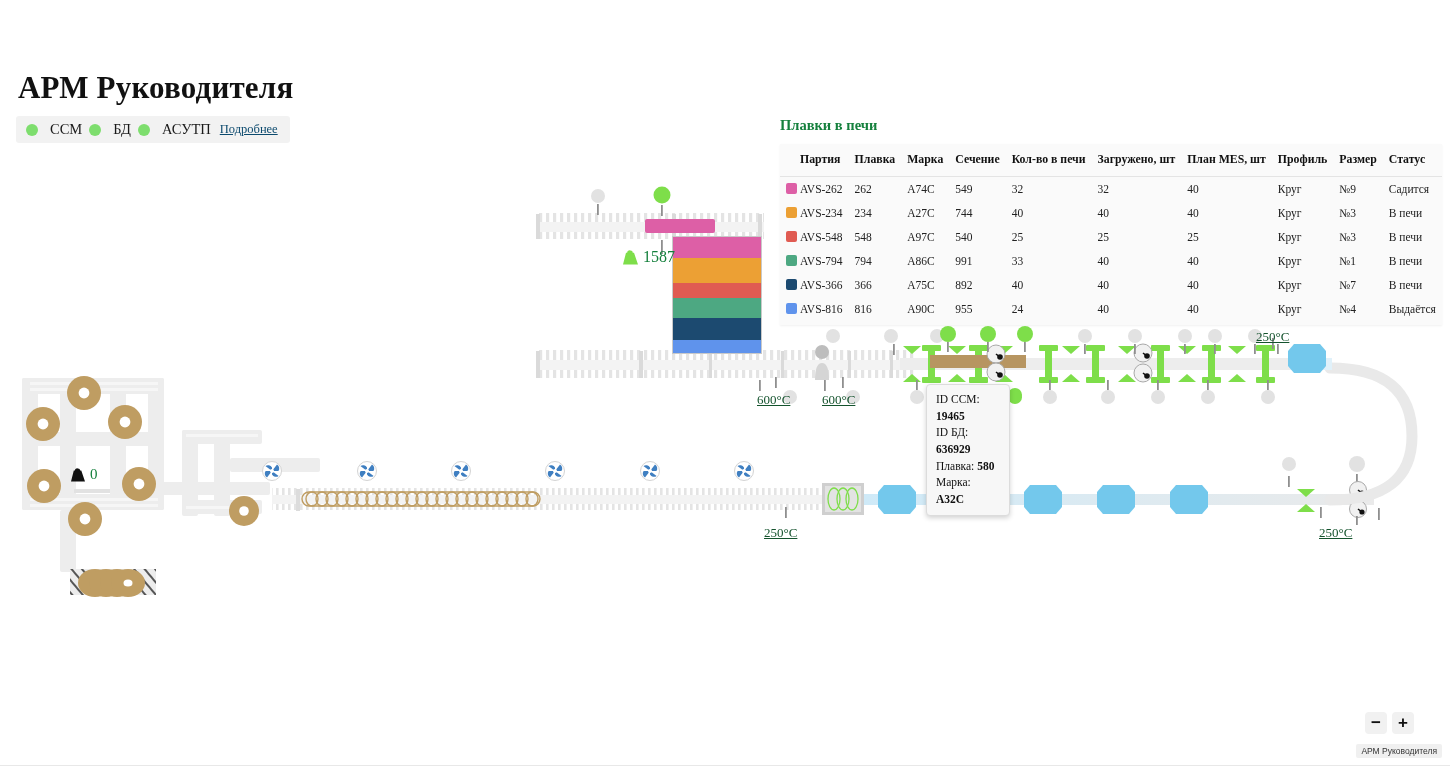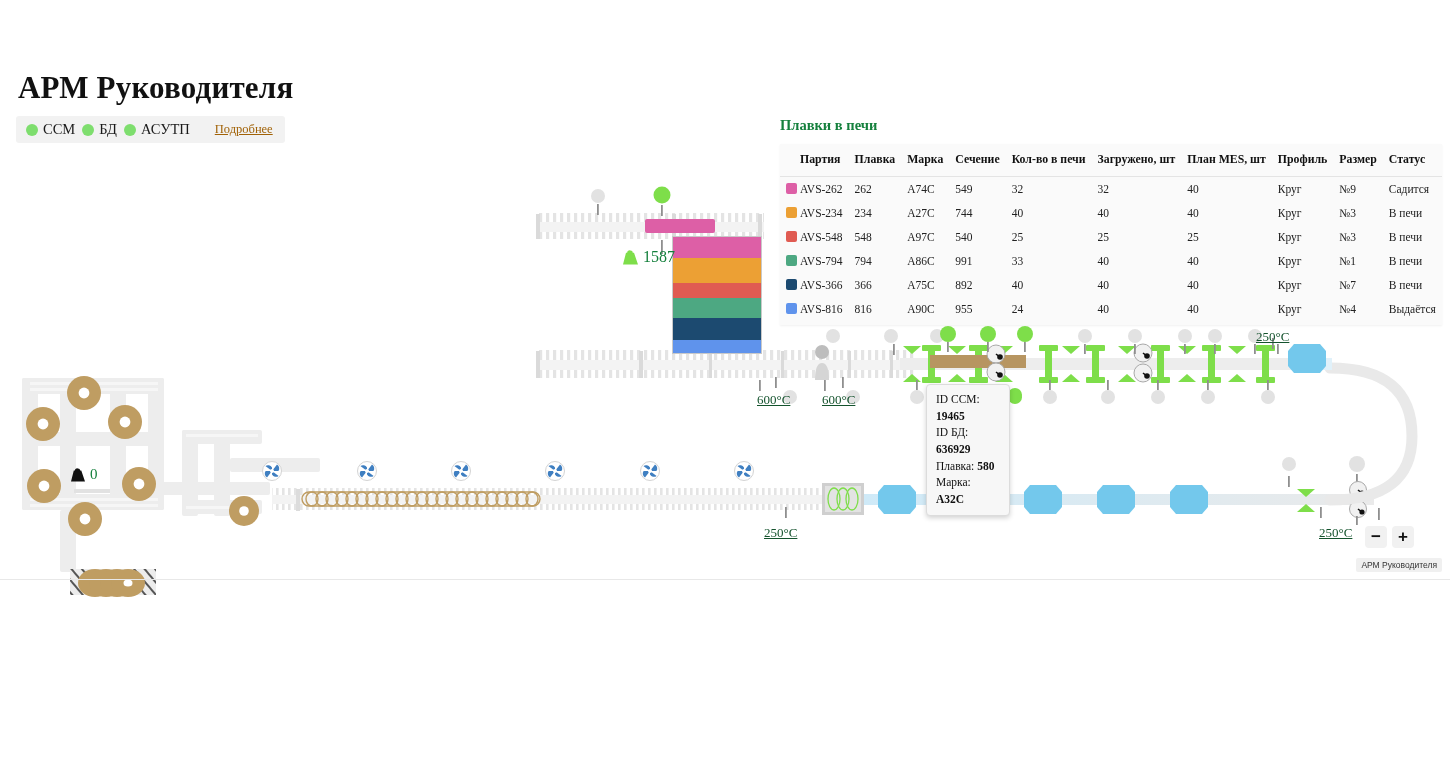--- a/index.html
+++ b/index.html
@@ -4,43 +4,43 @@
 <title>АРМ Руководителя</title>
 <style>
   * { box-sizing: border-box; }
   html, body {
     margin: 0; padding: 0;
     width: 1450px; height: 770px;
     overflow: hidden;
     background: #ffffff;
     font-family: "Liberation Serif", "DejaVu Serif", serif;
   }
-  #root { position: relative; width: 1450px; height: 580px; background:#fff; }
+  #root { position: relative; width: 1450px; height: 766px; background:#fff; }
 
   
   #page-title {
     position: absolute; left: 18px; top: 70px;
     font-size: 31px; font-weight: bold; color:#111;
     letter-spacing: .2px;
     font-family: "Liberation Serif","DejaVu Serif",serif;
   }
   #status-bar {
     position:absolute; left:16px; top:116px;
     background:#f2f2f2; border-radius:3px;
     height:27px; padding:0 12px 0 10px;
     display:flex; align-items:center; gap:7px;
     font-size:14.5px; color:#1a1a1a;
   }
-  .status-chip { display:flex; align-items:center; gap:5px; }
+  .status-chip { display:flex; align-items:center; gap:12px; }
   .status-dot {
     width:12px; height:12px; border-radius:50%;
     background:#7ede6e; display:inline-block;
   }
   #status-more {
-    margin-left:18px; font-size:12.5px; color:#a16207;
+    margin-left:2px; font-size:12.5px; color:#0c4a6e;
     text-decoration:underline; cursor:pointer;
   }
 
   
   #heats-panel { position:absolute; left:780px; top:117px; width:650px; }
   #heats-title { font-size:14.5px; font-weight:bold; color:#15803d; margin-bottom:10px; }
   #heats-table {
     border-collapse:collapse; width:650px;
     background:#fafafa; font-size:11.5px; color:#222;
     box-shadow:0 1px 2px rgba(0,0,0,.06);

